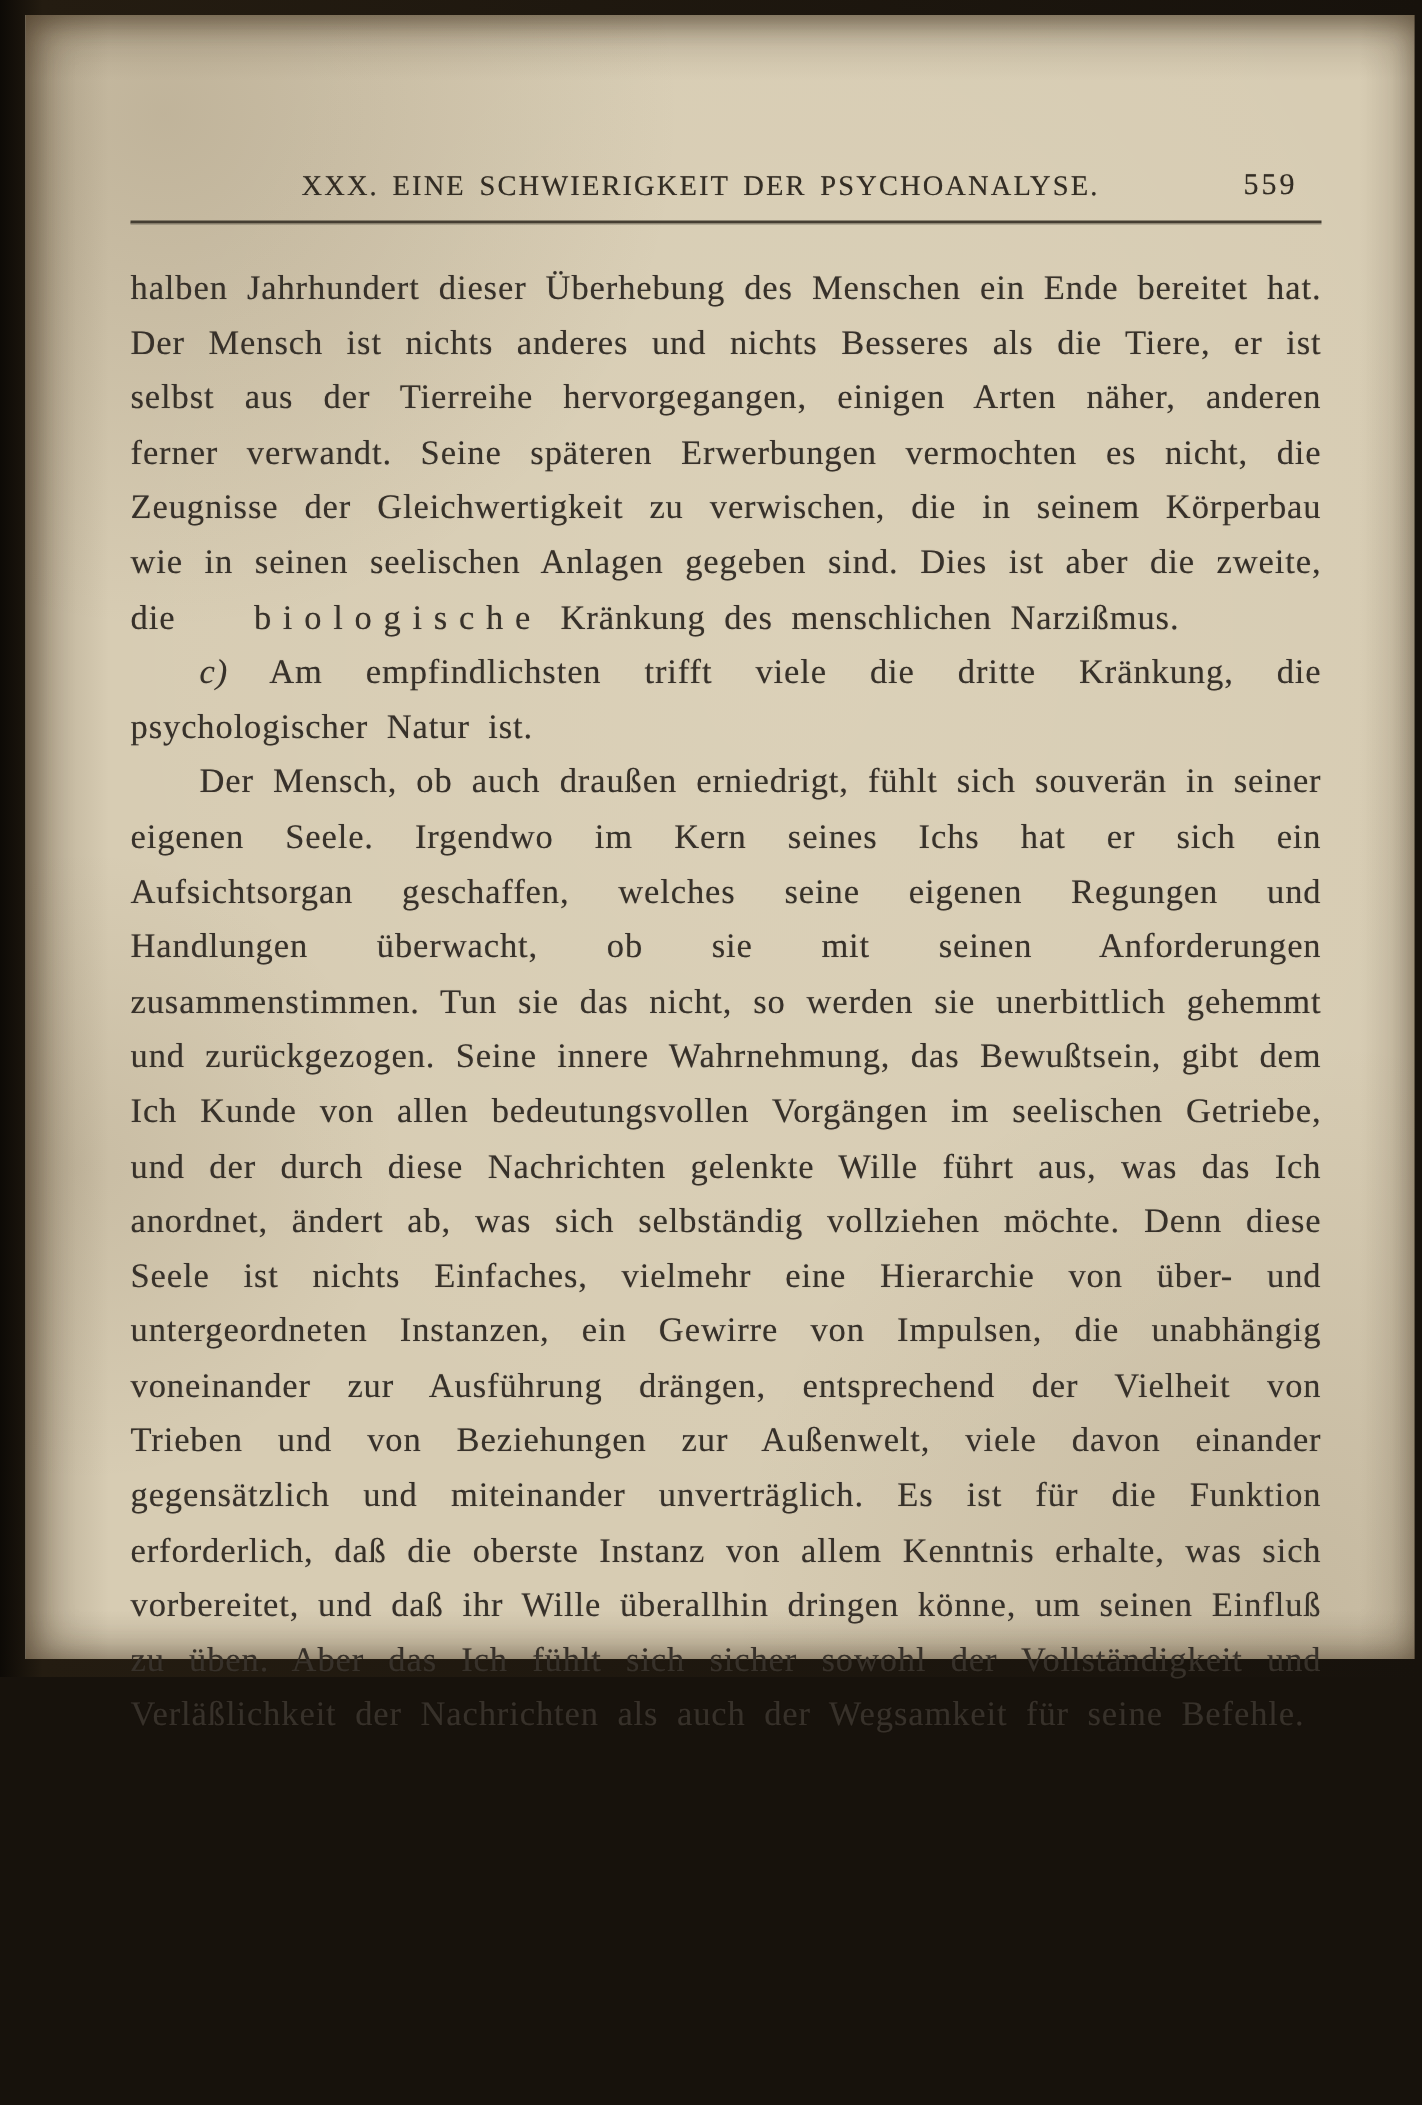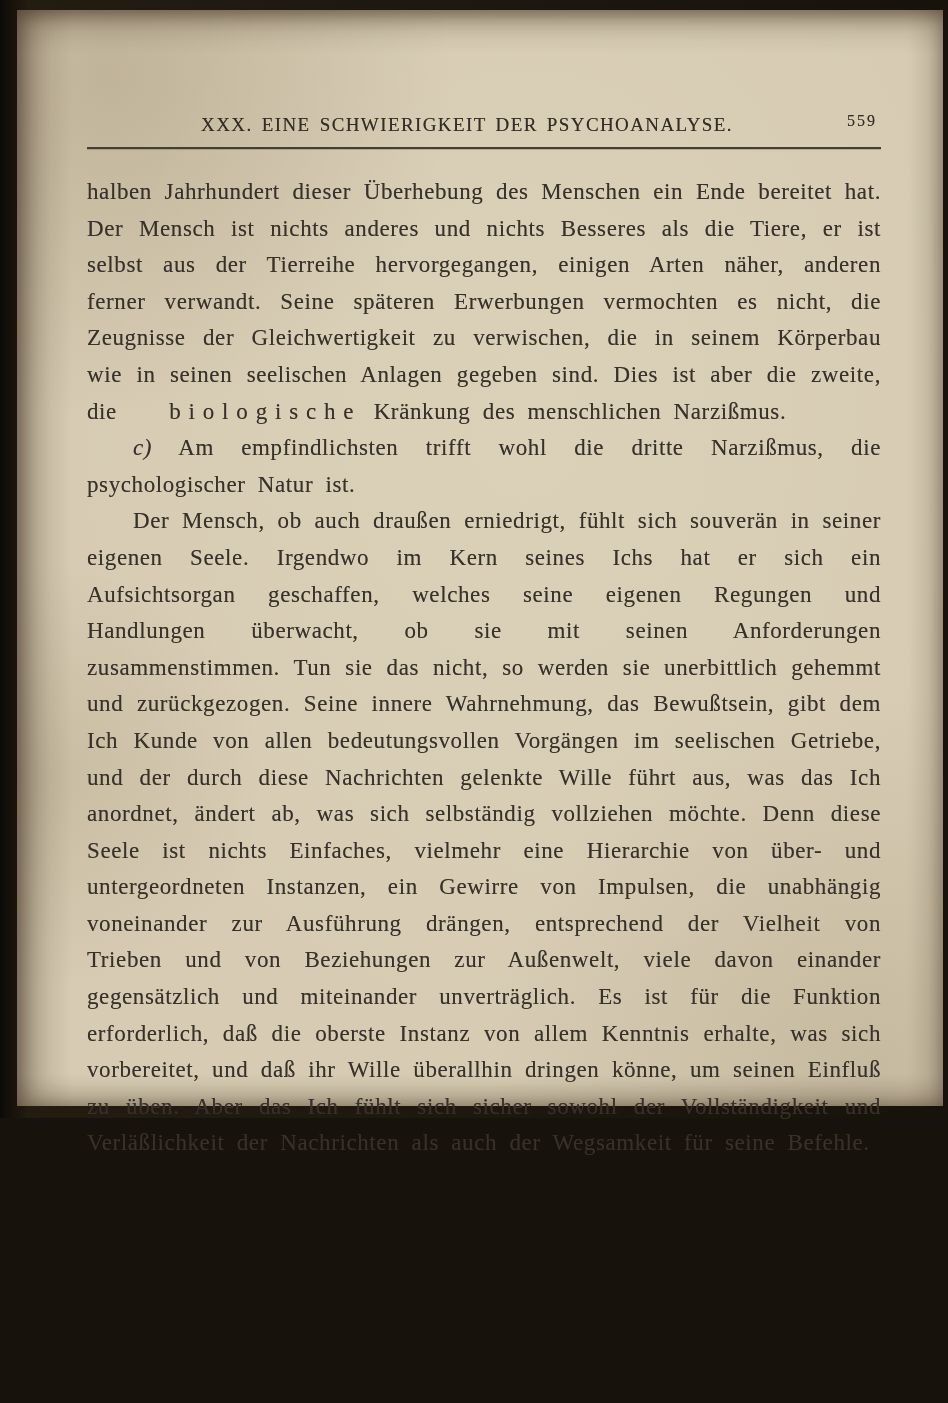--- a/index.html
+++ b/index.html
@@ -58,23 +58,23 @@
     color: #332d24;
     text-shadow: 0 0 0.5px rgba(51, 45, 36, 0.55);
     white-space: nowrap;
   }
   .header-title {
     text-align: center;
     padding-right: 34px;
   }
   .page-number {
     position: absolute;
-    right: 4px;
+    right: 16px;
     top: -2px;
-    font-size: 16px;
+    font-size: 20px;
     letter-spacing: 2px;
   }
 
   .header-rule {
     margin-top: 7px;
     height: 0;
     border-top: 2px solid #453e32;
     box-shadow: 0 1px 0 rgba(69, 62, 50, 0.25);
   }
 
@@ -120,21 +120,21 @@
         <div class="header-title">XXX. EINE SCHWIERIGKEIT DER PSYCHOANALYSE.</div>
         <div class="page-number">559</div>
       </header>
 
       <div class="header-rule"></div>
 
       <main class="body-text">
 
         <p class="para no-indent"><span>halben Jahrhundert dieser Überhebung des Menschen ein Ende bereitet hat. Der Mensch ist nichts anderes und nichts Besseres als die Tiere, er ist selbst aus der Tierreihe hervorgegangen, einigen Arten näher, anderen ferner verwandt. Seine späteren Erwerbungen vermochten es nicht, die Zeugnisse der Gleichwertigkeit zu verwischen, die in seinem Körperbau wie in seinen seelischen Anlagen gegeben sind. Dies ist aber die zweite, die </span><span class="gesperrt">biologische</span><span> Kränkung des menschlichen Narzißmus.</span></p>
 
-        <p class="para"><span class="italic">c)</span><span> Am empfindlichsten trifft wohl die dritte Narzißmus, die psychologischer Natur ist.</span></p>
+        <p class="para"><span class="italic">c)</span><span> Am empfindlichsten trifft viele die dritte Kränkung, die psychologischer Natur ist.</span></p>
 
         <p class="para">Der Mensch, ob auch draußen erniedrigt, fühlt sich souverän in seiner eigenen Seele. Irgendwo im Kern seines Ichs hat er sich ein Aufsichtsorgan geschaffen, welches seine eigenen Regungen und Handlungen überwacht, ob sie mit seinen Anforderungen zusammenstimmen. Tun sie das nicht, so werden sie unerbittlich gehemmt und zurückgezogen. Seine innere Wahrnehmung, das Bewußtsein, gibt dem Ich Kunde von allen bedeutungsvollen Vorgängen im seelischen Getriebe, und der durch diese Nachrichten gelenkte Wille führt aus, was das Ich anordnet, ändert ab, was sich selbständig vollziehen möchte. Denn diese Seele ist nichts Einfaches, vielmehr eine Hierarchie von über- und untergeordneten Instanzen, ein Gewirre von Impulsen, die unabhängig voneinander zur Ausführung drängen, entsprechend der Vielheit von Trieben und von Beziehungen zur Außenwelt, viele davon einander gegensätzlich und miteinander unverträglich. Es ist für die Funktion erforderlich, daß die oberste Instanz von allem Kenntnis erhalte, was sich vorbereitet, und daß ihr Wille überallhin dringen könne, um seinen Einfluß zu üben. Aber das Ich fühlt sich sicher sowohl der Vollständigkeit und Verläßlichkeit der Nachrichten als auch der Wegsamkeit für seine Befehle.</p>
 
       </main>
 
     </div>
   </div>
 </div>
 
 </body></html>

